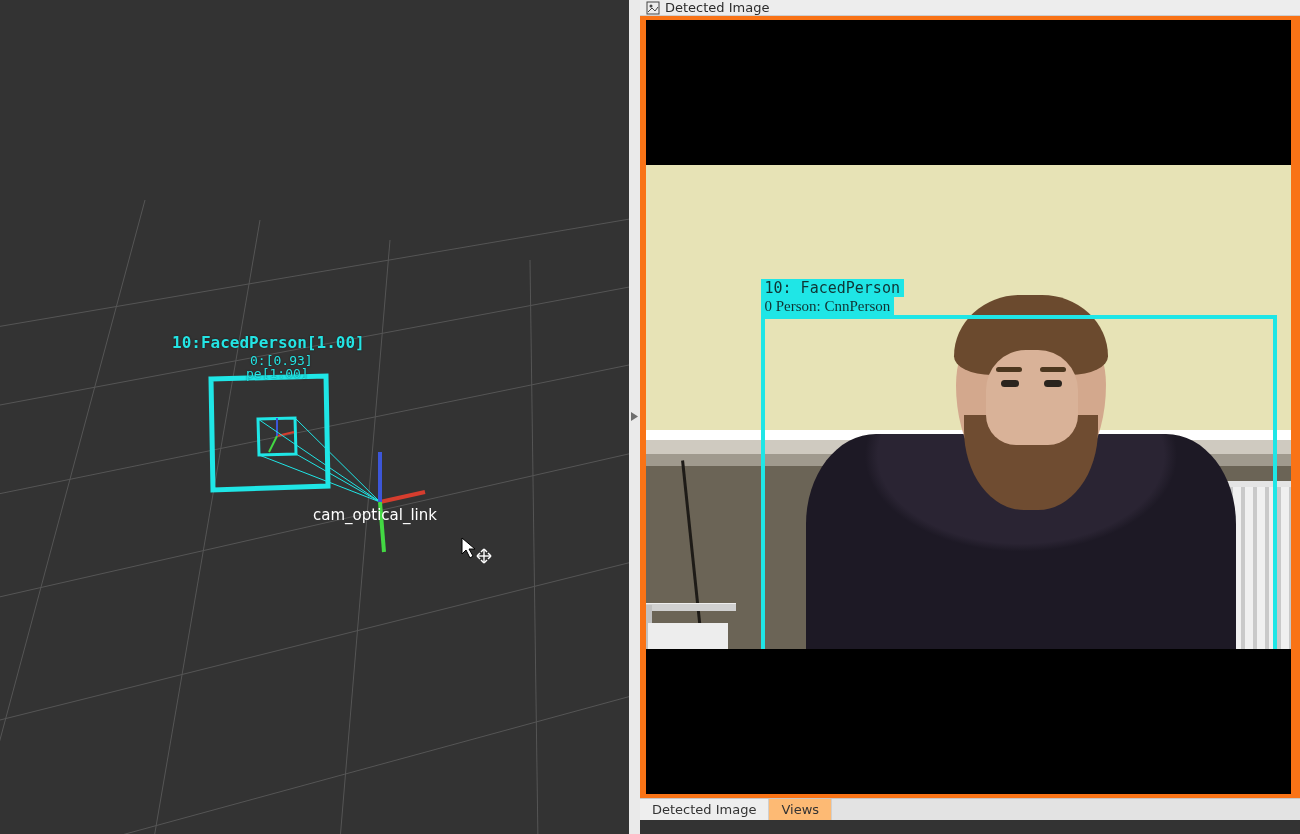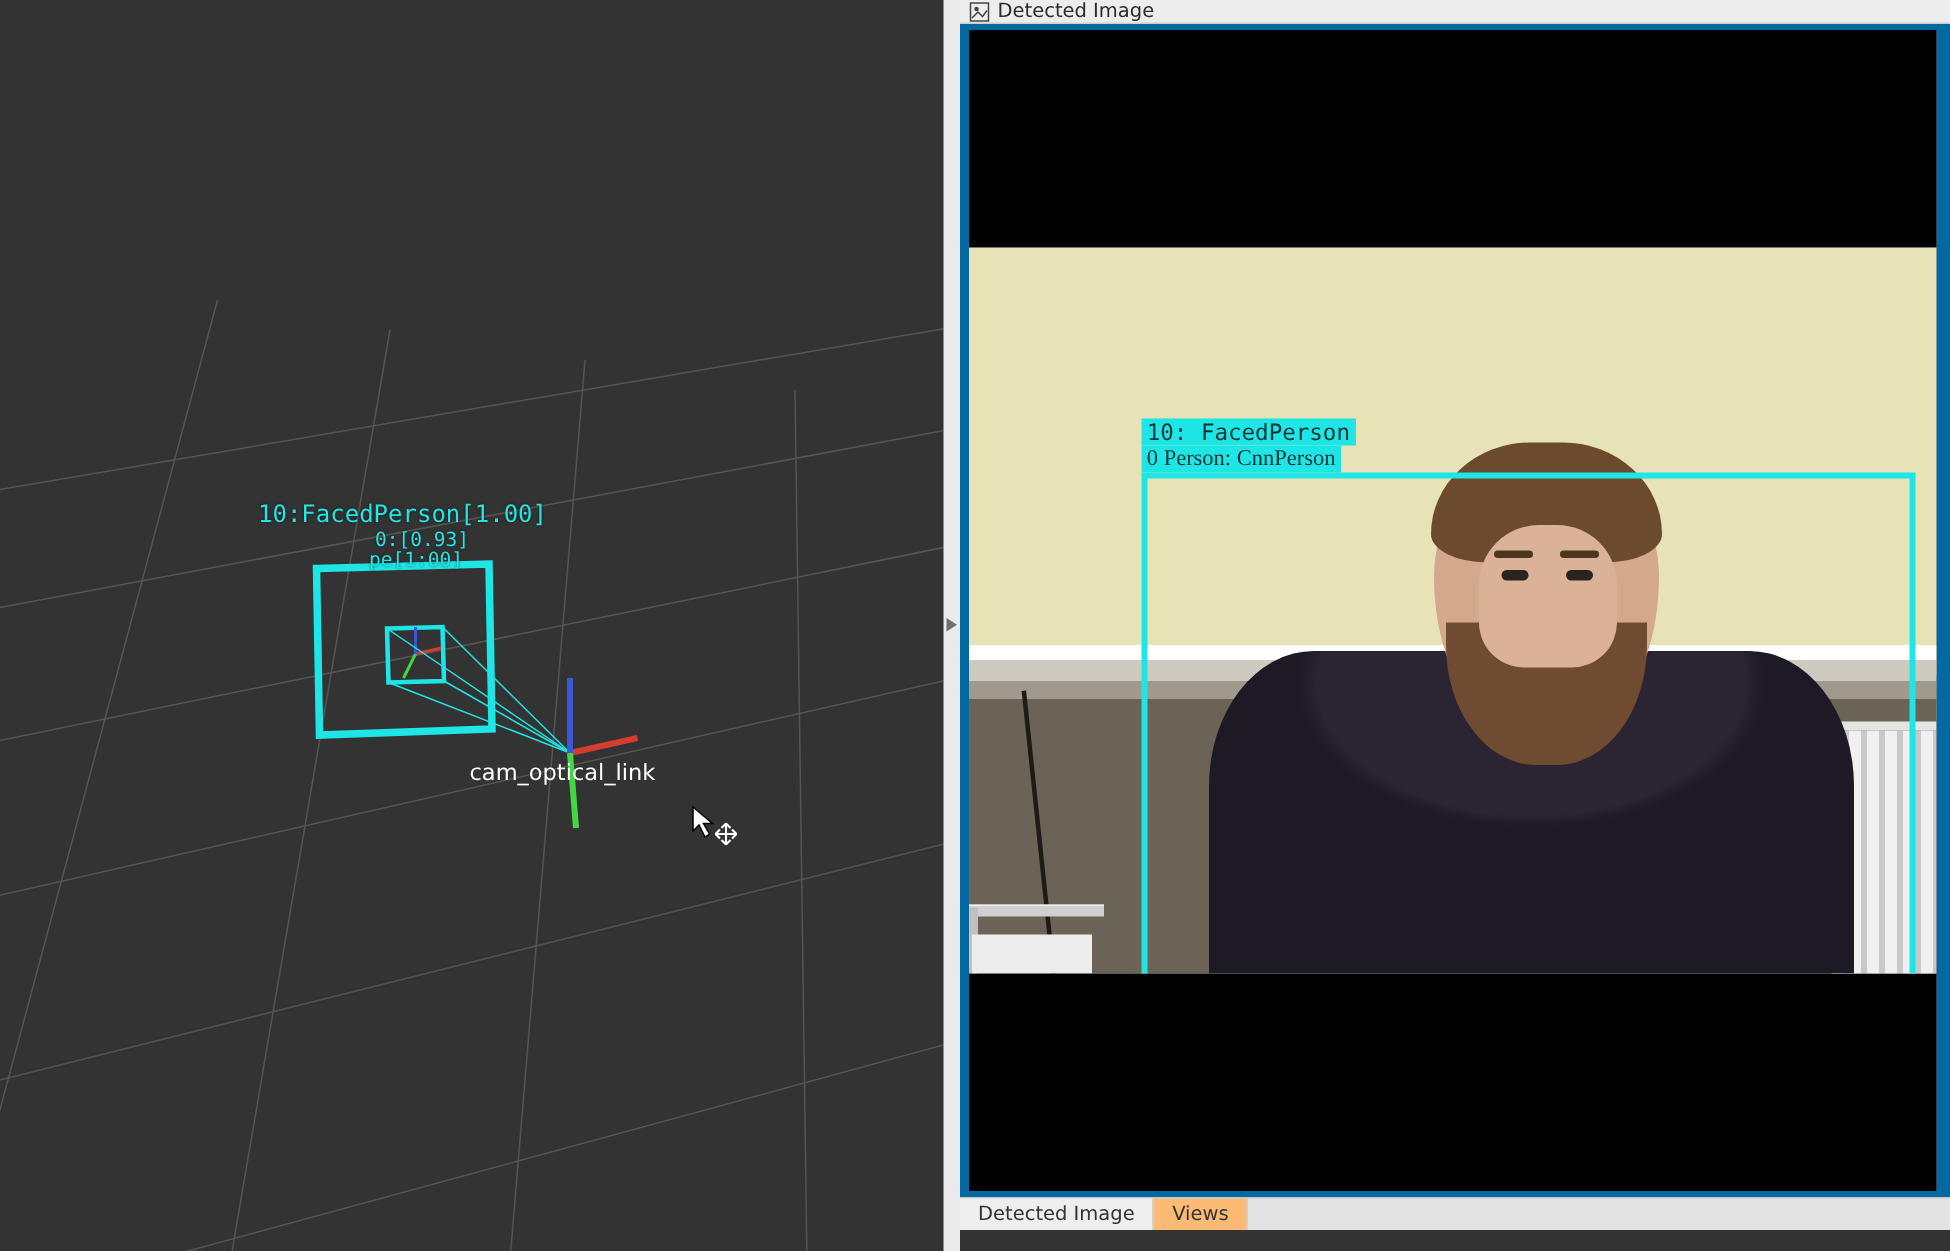--- a/index.html
+++ b/index.html
@@ -2,30 +2,30 @@
 <html><head>
 <meta charset="utf-8">
 <style>
   * { box-sizing: border-box; margin: 0; padding: 0; }
   html, body { width: 100%; height: 100%; overflow: hidden; font-family: "DejaVu Sans", Arial, sans-serif; font-size: 13px; background:#333; }
   .app { display:flex; width:1300px; height:834px; }
   
   .left-pane { position:relative; width:629px; height:834px; background:#333333; overflow:hidden; }
   .left-pane svg.grid { position:absolute; inset:0; }
   .left-pane .viz-label { position:absolute; color:#24e4e4; font-family:"DejaVu Sans Mono","Courier New",monospace; text-shadow:0 0 2px rgba(0,0,0,.6); white-space:nowrap; }
-  .left-pane .viz-label.bold { font-weight:400; }
+  .left-pane .viz-label.bold { font-weight:700; }
   .left-pane .frame-label { position:absolute; color:#ffffff; font-size:15px; white-space:nowrap; }
   
   .splitter { width:11px; height:834px; background:#eaeaea; position:relative; flex:none; }
   .splitter .handle { position:absolute; left:-1px; top:410px; width:13px; height:13px; }
   
   .right-pane { position:relative; width:660px; height:758px; background:#e8e8e8; display:flex; flex-direction:column; }
   .right-title { height:26px; display:flex; align-items:center; gap:5px; padding:0 6px; background:#ededed; border-bottom:1px solid #cfcfcf; font-size:13px; color:#2c2c2c; }
   .right-title .title-icon { width:14px; height:14px; }
-  .image-area { position:relative; flex:1; background:#0369a1; padding:4px 8px 4px 4px; }
+  .image-area { position:relative; flex:1; background:#f97316; padding:4px 8px 4px 4px; }
   .image-inner { position:relative; width:645px; height:774px; margin:0 auto; background:#aaa; }
   .image-letterbox { position:absolute; left:0; width:100%; background:#000; }
   .image-letterbox.top { top:0; height:145px; }
   .image-letterbox.bottom { bottom:0; height:145px; }
   .camera-frame { position:absolute; left:0; top:145px; width:645px; height:484px; overflow:hidden; }
   .scene { position:absolute; inset:0; }
   .scene .wall-upper { position:absolute; left:0; top:0; right:0; height:285px; background:#e7e3b6; }
   .scene .rail { position:absolute; left:0; right:0; top:265px; height:36px;
       background:linear-gradient(#ffffff 0 10px,#cfcac0 10px 24px,#a09a8e 24px 36px); }
   .scene .wall-lower { position:absolute; left:0; right:0; top:301px; bottom:0; background:#6b6456; }

